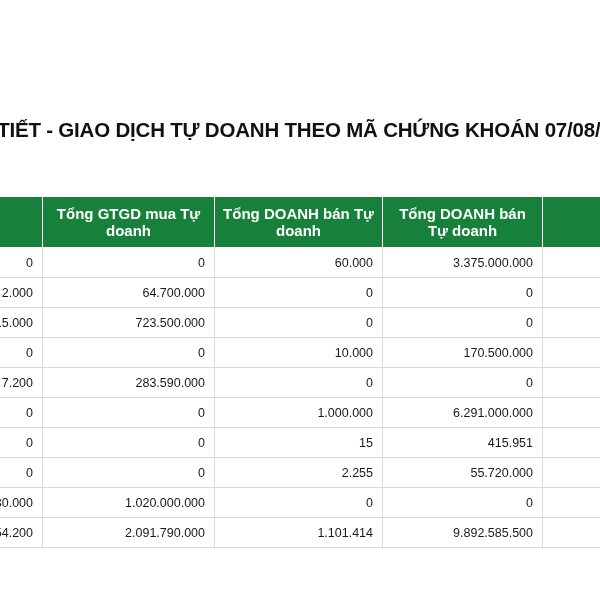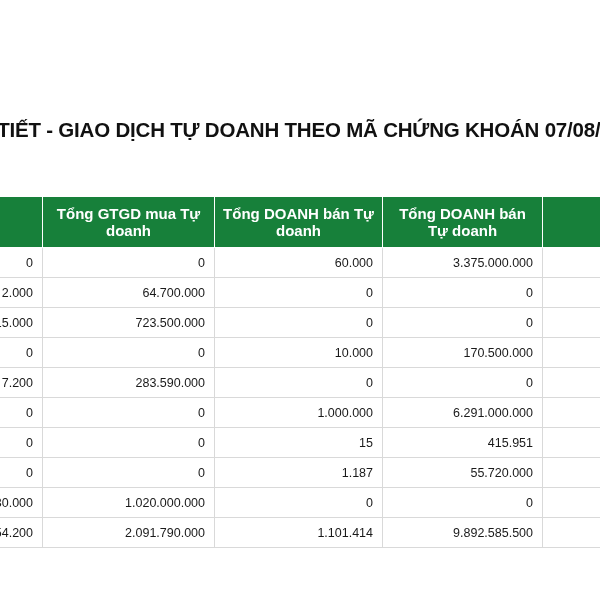--- a/index.html
+++ b/index.html
@@ -164,21 +164,21 @@
         <tr>
           <td>0</td>
           <td>0</td>
           <td>15</td>
           <td>415.951</td>
           <td></td>
         </tr>
         <tr>
           <td>0</td>
           <td>0</td>
-          <td>1.187</td>
+          <td>2.255</td>
           <td>55.720.000</td>
           <td></td>
         </tr>
         <tr>
           <td>30.000</td>
           <td>1.020.000.000</td>
           <td>0</td>
           <td>0</td>
           <td></td>
         </tr>

